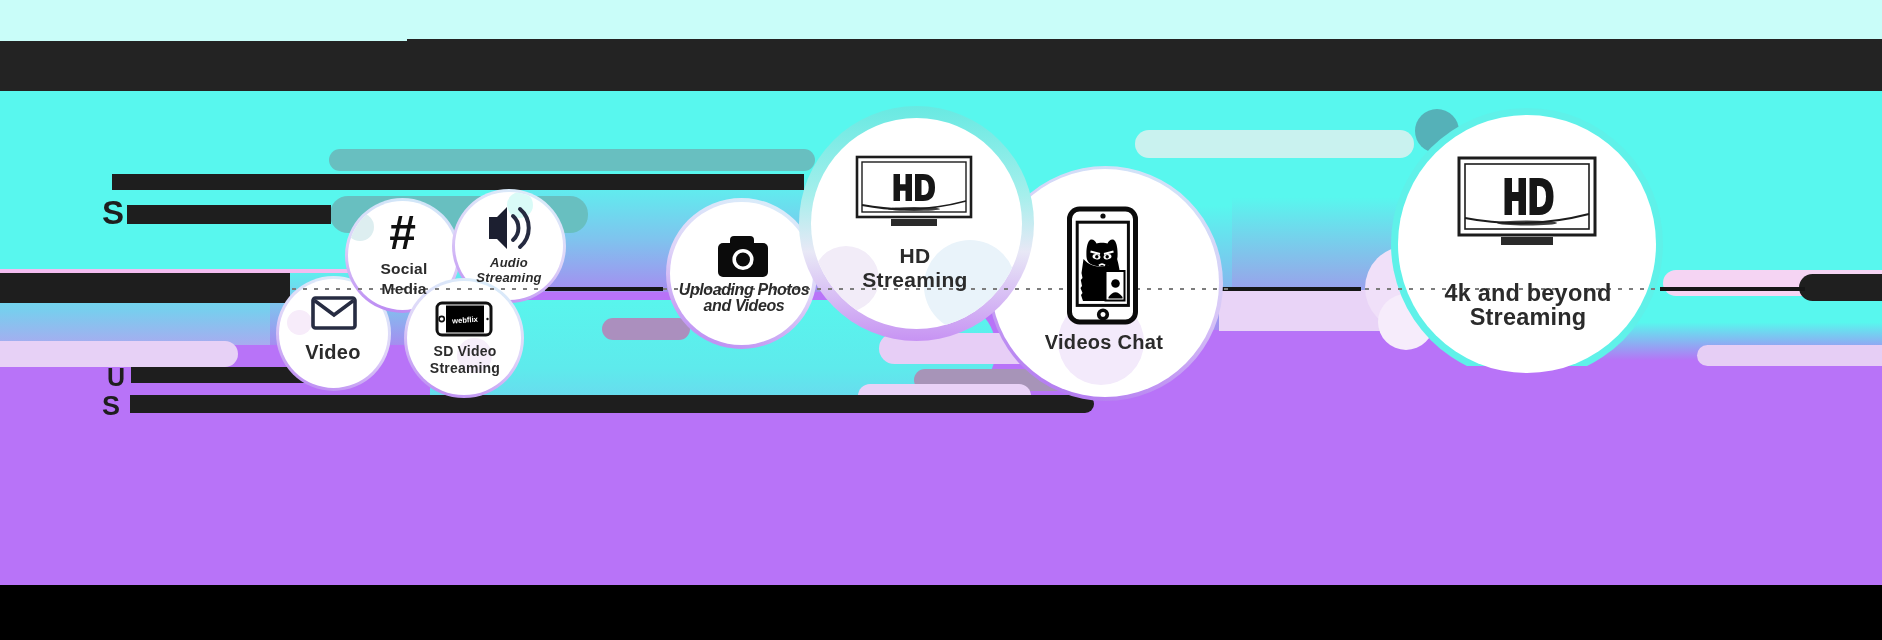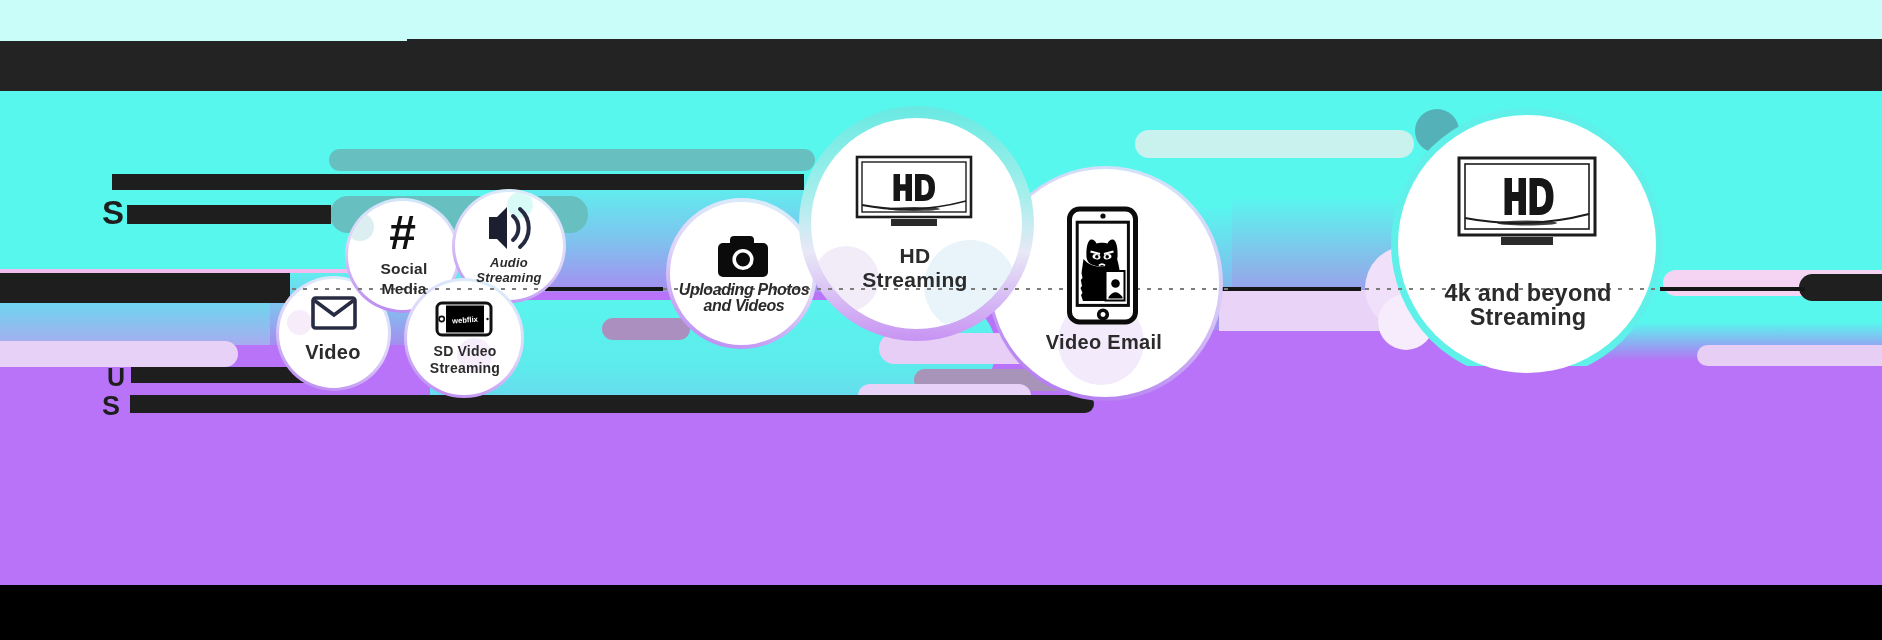--- a/index.html
+++ b/index.html
@@ -182,21 +182,21 @@
     </g>
     <circle cx="33.8" cy="56.7" r="1.7" fill="#000"></circle>
     <circle cx="44.2" cy="56.7" r="1.7" fill="#000"></circle>
     <path d="M27.5 51.5 L37 54" stroke="#fff" stroke-width="2.2" fill="none"></path>
     <path d="M50.5 51.5 L41 54" stroke="#fff" stroke-width="2.2" fill="none"></path>
     <path d="M36 65.5 Q39 62.8 42 65.5" stroke="#fff" stroke-width="1.8" fill="none"></path>
     <rect x="42.5" y="71" width="19" height="29.5" fill="#fff" stroke="#000" stroke-width="2"></rect>
     <circle cx="52.5" cy="83.5" r="4.3" fill="#000"></circle>
     <path d="M45.5 97 Q52.5 87.5 59.5 97 L59.5 98.5 L45.5 98.5 Z" fill="#000"></path>
   </svg>
-  <div class="lab" style="left:1004px;top:331px;width:200px;font-size:20px;letter-spacing:0.3px;">Video Email</div>
+  <div class="lab" style="left:1004px;top:331px;width:200px;font-size:20px;letter-spacing:0.3px;">Videos Chat</div>
 
   <div class="ring" style="left:799px;top:105.5px;width:235px;height:235px;background:linear-gradient(180deg,#68e9e2 0%,#a5efec 38%,#e8e8f6 62%,#c793f3 100%);"></div>
   <div class="circ" style="left:811px;top:117.5px;width:211px;height:211px;">
     <div class="bub" style="left:113px;top:122px;width:92px;height:92px;background:#e9f3fa;"></div>
     <div class="bub" style="left:2px;top:128px;width:66px;height:66px;background:#f2ecf8;"></div>
   </div>
   <svg width="118" height="74" style="position:absolute;left:855px;top:155px;" viewBox="0 0 118 74">
     <rect x="2" y="2" width="114" height="60" fill="#fff" stroke="#1c1c1c" stroke-width="2.6"></rect>
     <rect x="7" y="7" width="104" height="50" fill="none" stroke="#1c1c1c" stroke-width="1.4"></rect>
     <path d="M7 50 Q59 60 111 46" fill="none" stroke="#1c1c1c" stroke-width="1.8"></path>

